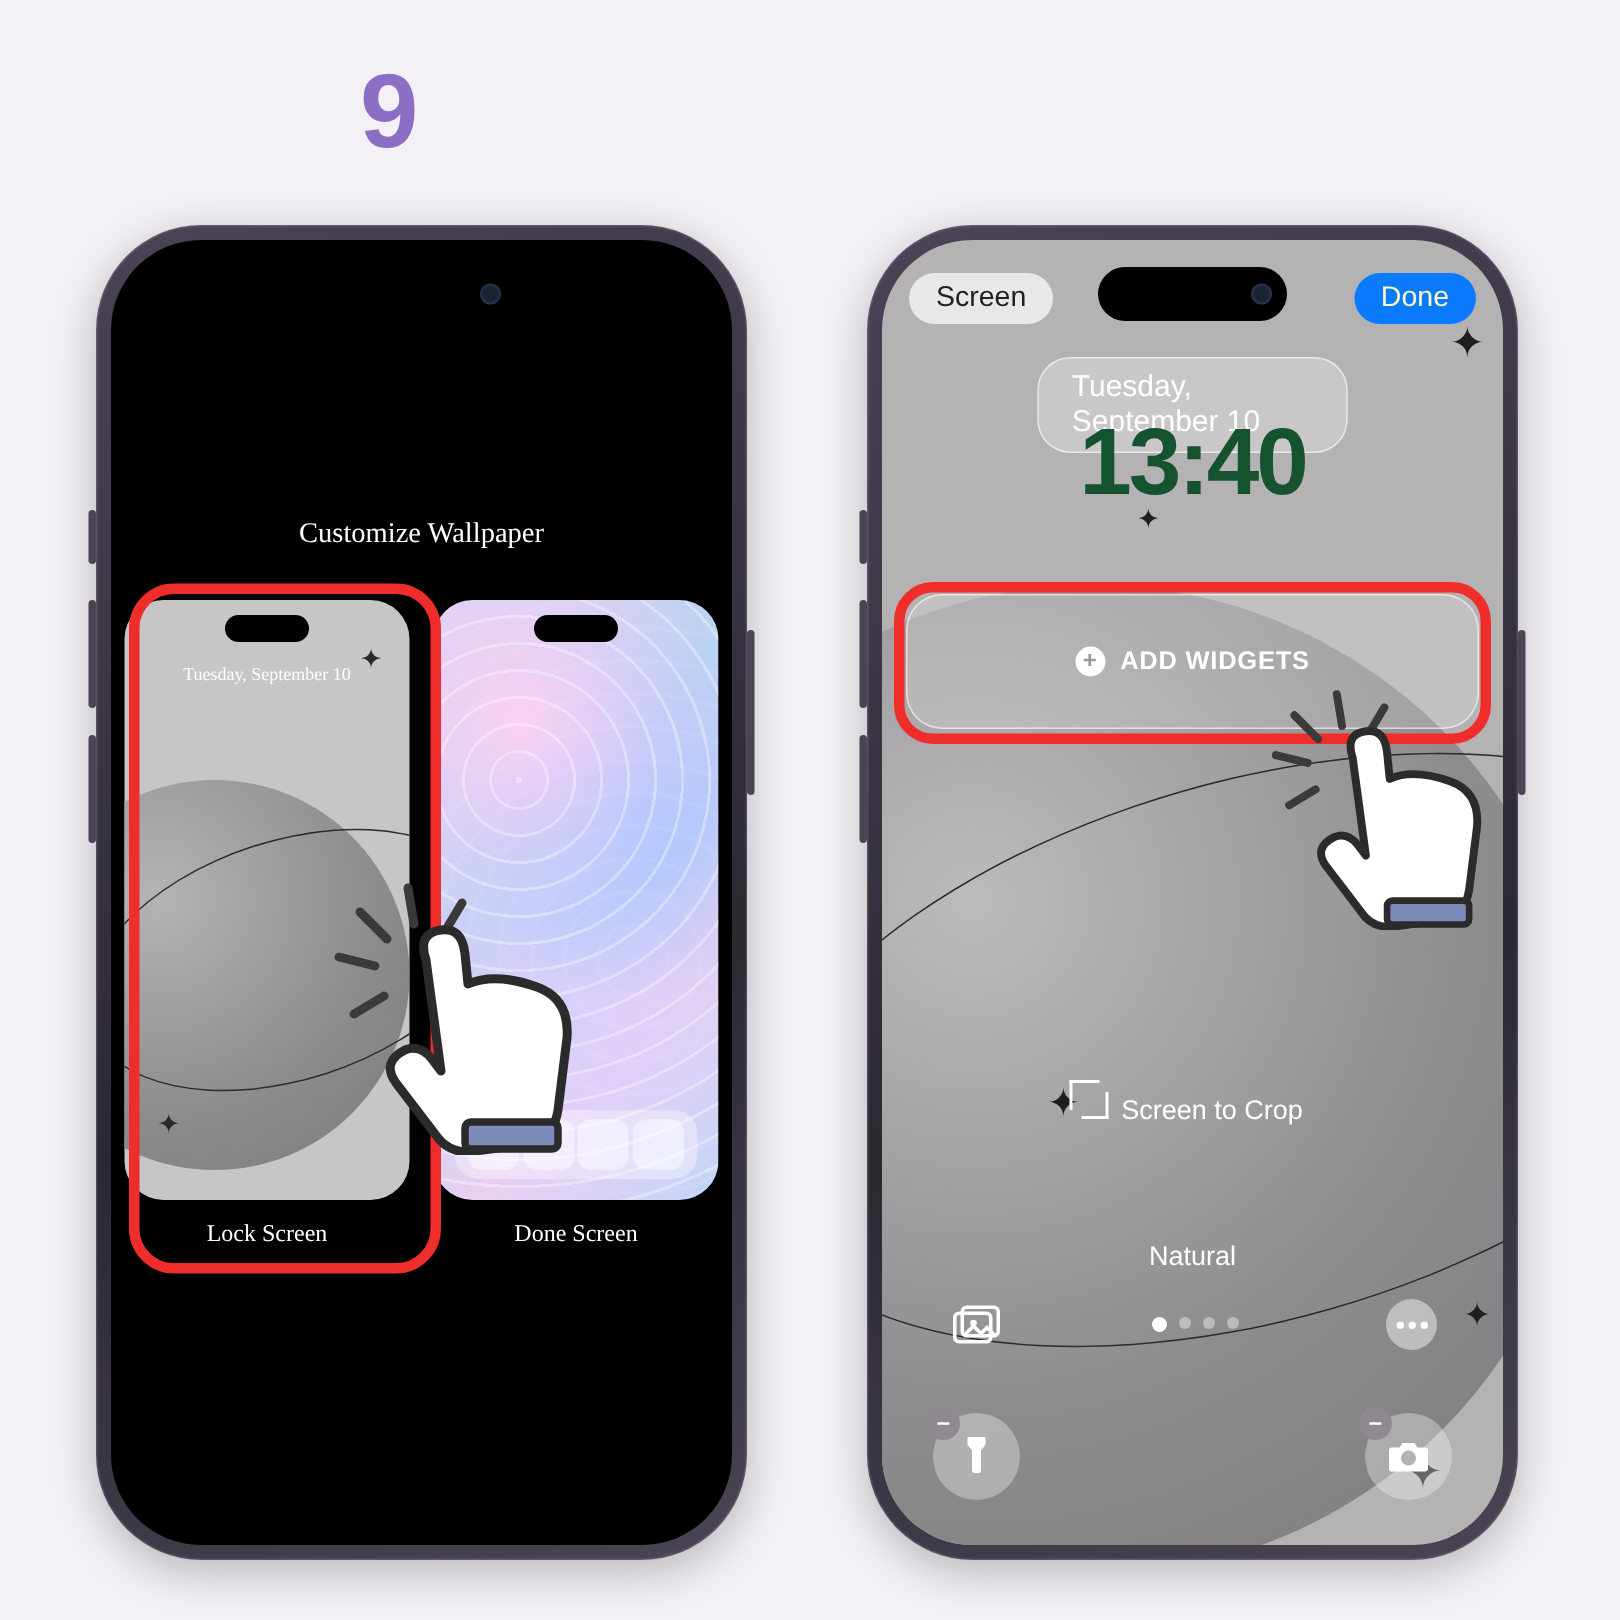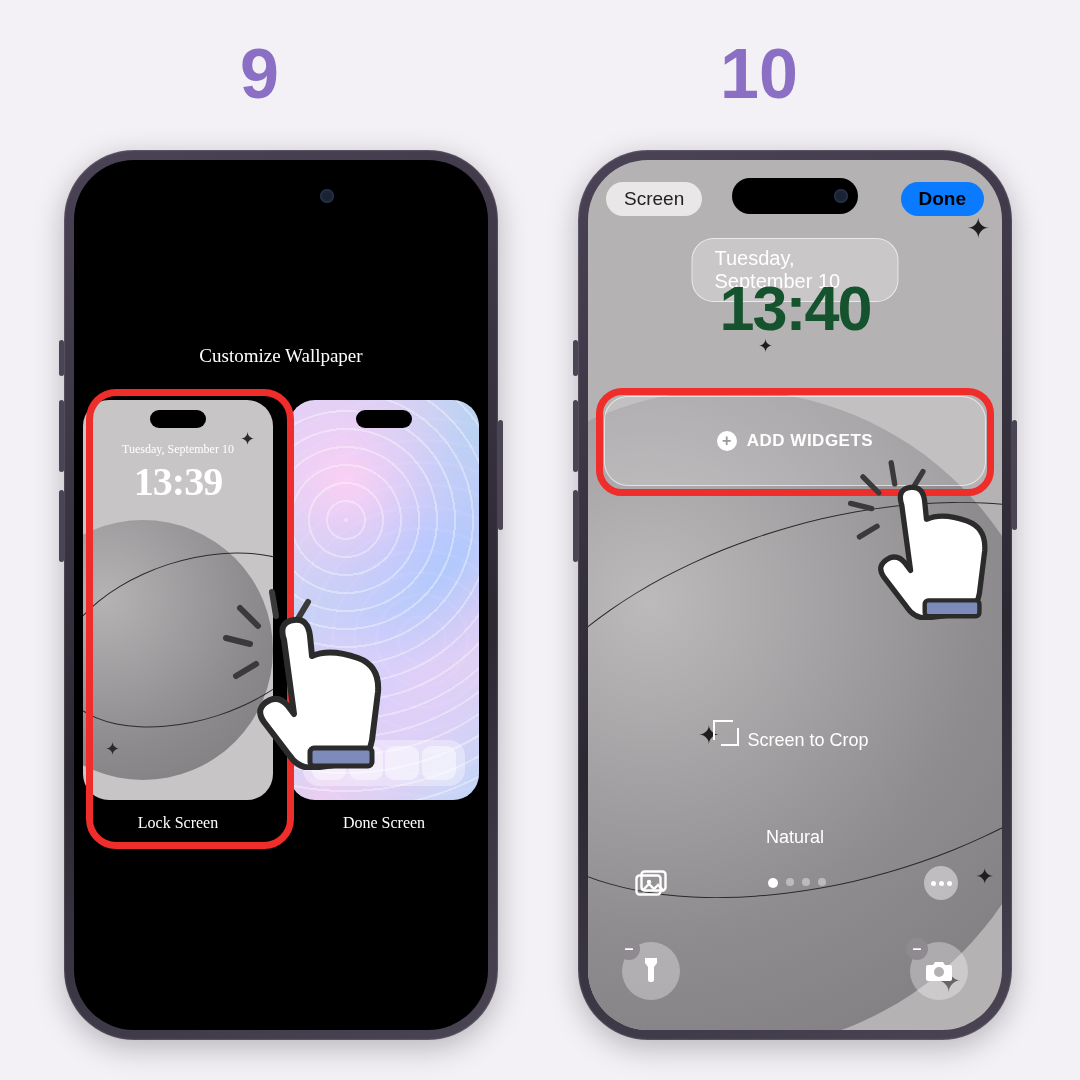--- a/index.html
+++ b/index.html
@@ -162,21 +162,21 @@
 .topbar {
   position:absolute; top:22px; left:18px; right:18px;
   display:flex; justify-content:space-between; z-index:55;
 }
 .pill-btn {
   border-radius:20px; padding:6px 18px;
   font-size:19px; font-weight:500;
   border:none;
 }
 .pill-cancel { background:#e9e7e8; color:#222; }
-.pill-done   { background:#0a7bff; color:#000000; font-weight:700; }
+.pill-done   { background:#0a7bff; color:#fef9c3; font-weight:400; }
 
 .date-chip {
   position:absolute; top:78px; left:50%; transform:translateX(-50%);
   background:rgba(255,255,255,.28);
   border:1px solid rgba(255,255,255,.6);
   color:#fff; font-size:20px; font-weight:500;
   padding:8px 22px; border-radius:22px; z-index:40;
 }
 .big-time {
   position:absolute; top:112px; left:0; right:0;
@@ -238,41 +238,39 @@
   font-weight:800; font-size:16px;
 }
 
 </style>
 </head>
 <body>
 
 <div class="stage">
 
   <div class="step-num step9num">9</div>
-  <div class="step-num step10num">10</div>
 
   <div class="phone left">
     <div class="side-btn l1"></div>
     <div class="side-btn l2"></div>
     <div class="side-btn l3"></div>
     <div class="side-btn r1"></div>
 
     <div class="screen black">
       <div class="island">
           <span class="cam"></span>
         </div>
 
       <div class="s9-title">Customize Wallpaper</div>
 
       <div class="thumbs">
         <div class="thumb-wrap">
           <div class="thumb lock">
             <div class="mini-notch"></div>
             <div class="mini-date">Tuesday, September 10</div>
-            <div class="mini-time">13:39</div>
             <div class="planet"></div>
             <div class="orbit"></div>
             <span class="spark4 sp1">✦</span>
             <span class="spark4 sp2">✦</span>
           </div>
           <div class="thumb-label">Lock Screen</div>
         </div>
 
         <div class="thumb-wrap">
           <div class="thumb home">

